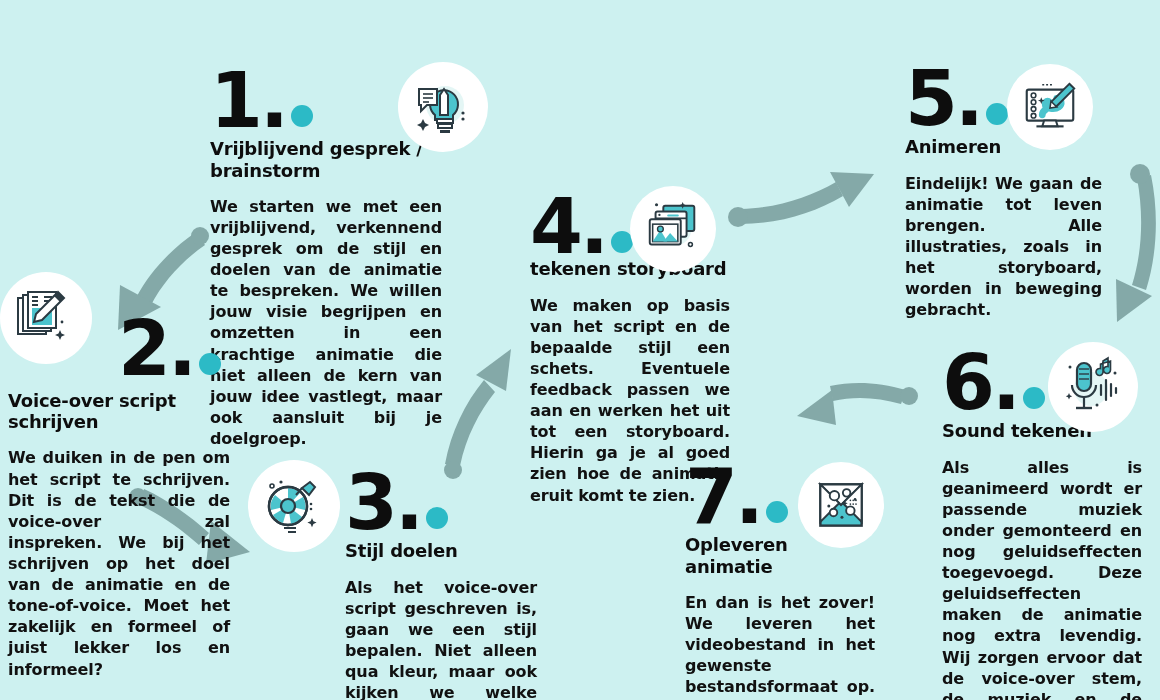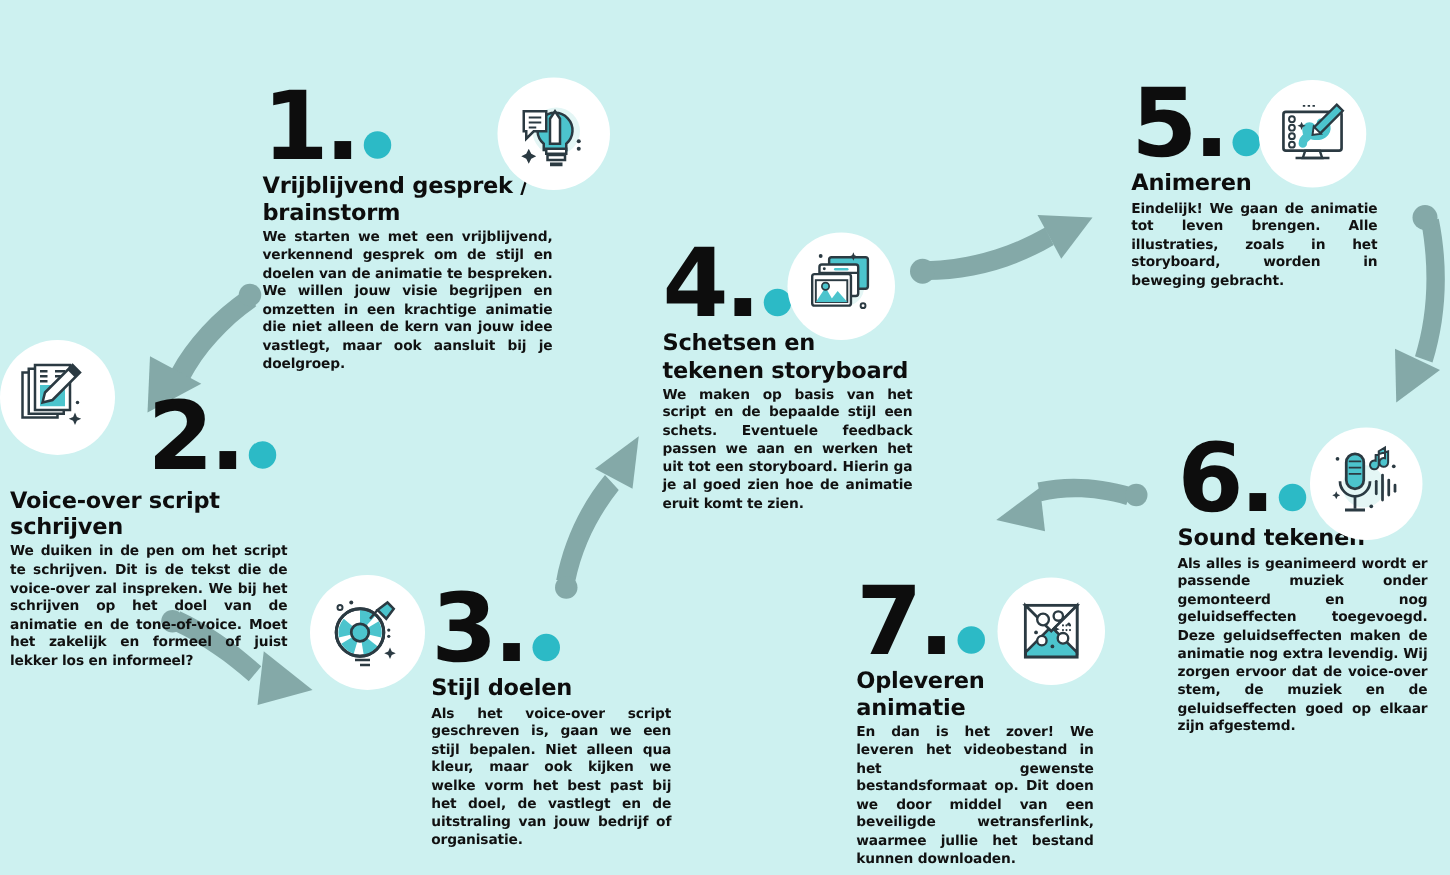--- a/index.html
+++ b/index.html
@@ -34,24 +34,24 @@
     font-weight:bold;
     font-size:18px;
     color:#0d0d0d;
     margin-top:6px;
     line-height:1.18;
     letter-spacing:-0.2px;
   }
   .body{
     font-family:"DejaVu Sans",sans-serif;
     font-weight:bold;
-    font-size:11px;
+    font-size:16px;
     color:#111;
     line-height:1.32;
-    margin-top:2px;
+    margin-top:15px;
     text-align:justify;
     letter-spacing:-0.1px;
   }
 
   .iconwrap{
     position:absolute;
     border-radius:50%;
     background:#ffffff;
     display:flex;align-items:center;justify-content:center;
   }
@@ -212,21 +212,20 @@
       <circle cx="49" cy="30" r="1.3" fill="#2b3a42"></circle>
       <circle cx="49" cy="35" r="1.3" fill="#2b3a42"></circle>
     </svg>
   </div>
 
   <div class="step" id="step4">
     <div class="numrow">
       <span class="num">4.</span>
       <span class="dot"></span>
     </div>
-    <div class="title">Schetsen en</div>
     <div class="title t2" style="margin-top:0">tekenen storyboard</div>
     <div class="body">We maken op basis van het script en de bepaalde stijl een schets. Eventuele feedback passen we aan en werken het uit tot een storyboard. Hierin ga je al goed zien hoe de animatie eruit komt te zien.</div>
   </div>
   <div class="iconwrap" id="icon4">
     <svg width="62" height="62" viewBox="0 0 64 64">
       <circle cx="34" cy="32" r="17" fill="#e4f6f5"></circle>
       <rect x="22" y="8" width="32" height="26" rx="2" fill="#4cc4cd" stroke="#2b3a42" stroke-width="2"></rect>
       <rect x="14" y="14" width="32" height="26" rx="2" fill="#fff" stroke="#2b3a42" stroke-width="2"></rect>
       <line x1="14" y1="21" x2="46" y2="21" stroke="#2b3a42" stroke-width="1.8"></line>
       <circle cx="18" cy="17.5" r="1.2" fill="#2b3a42"></circle>

